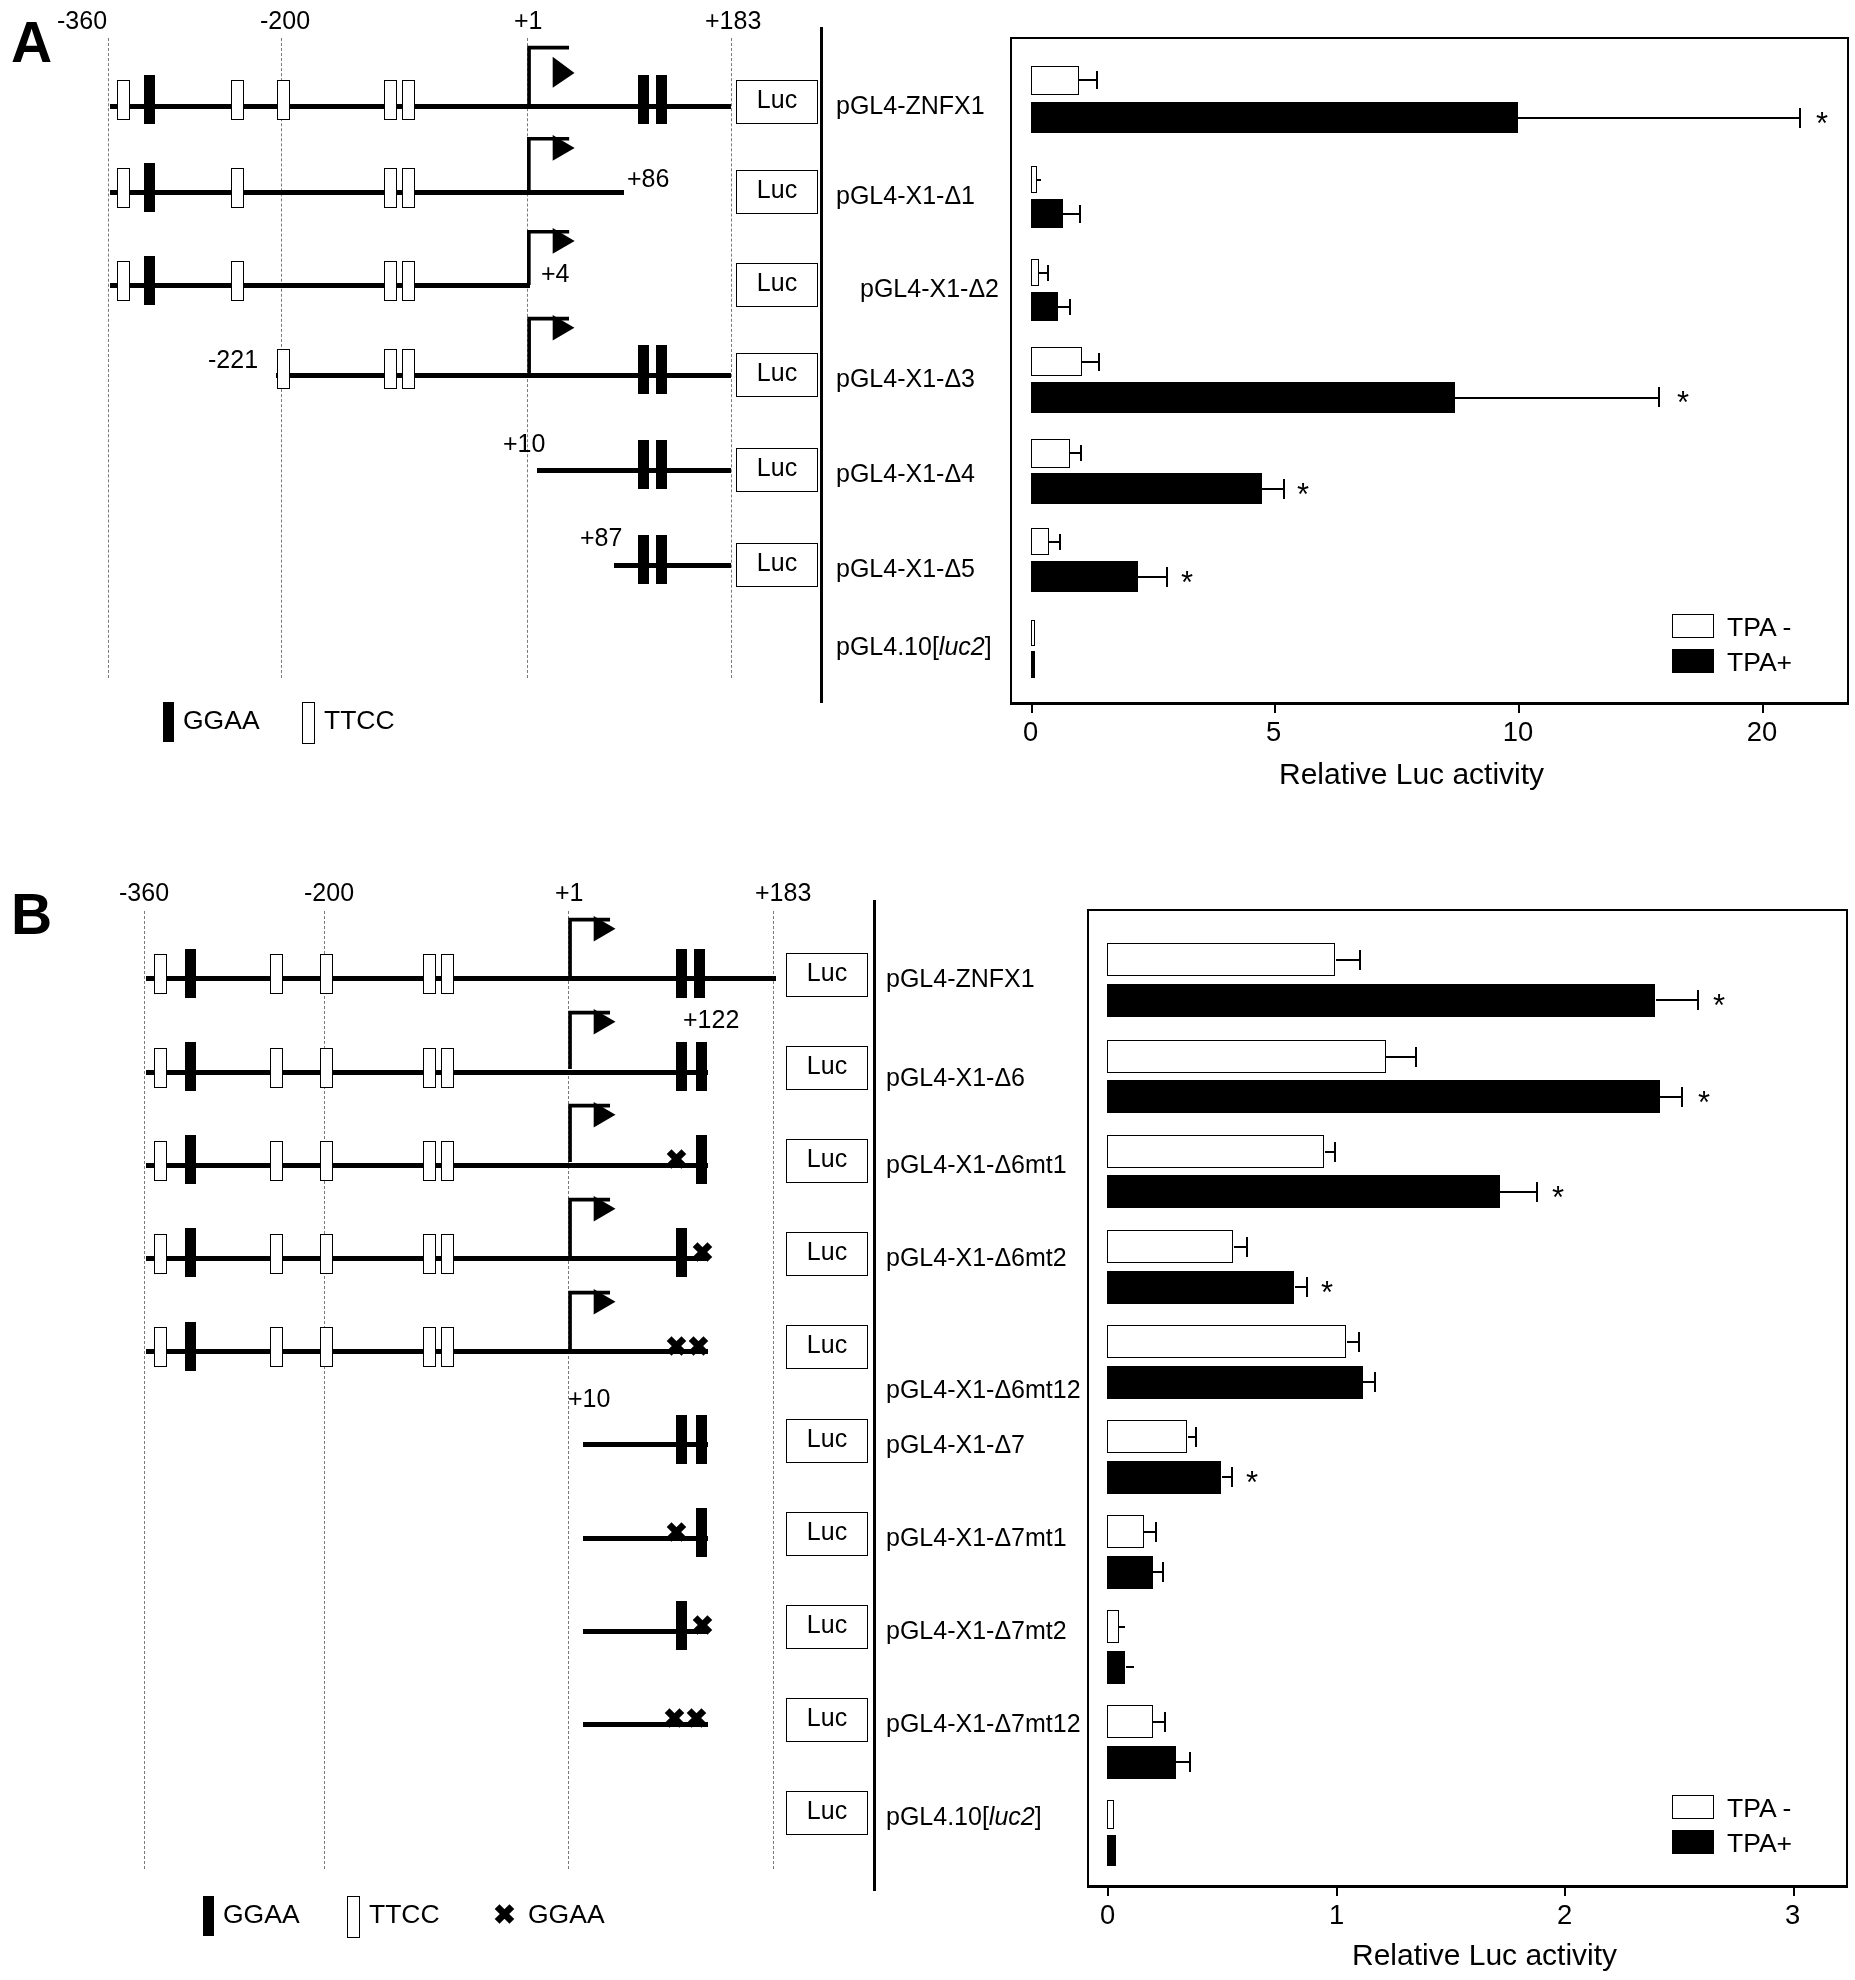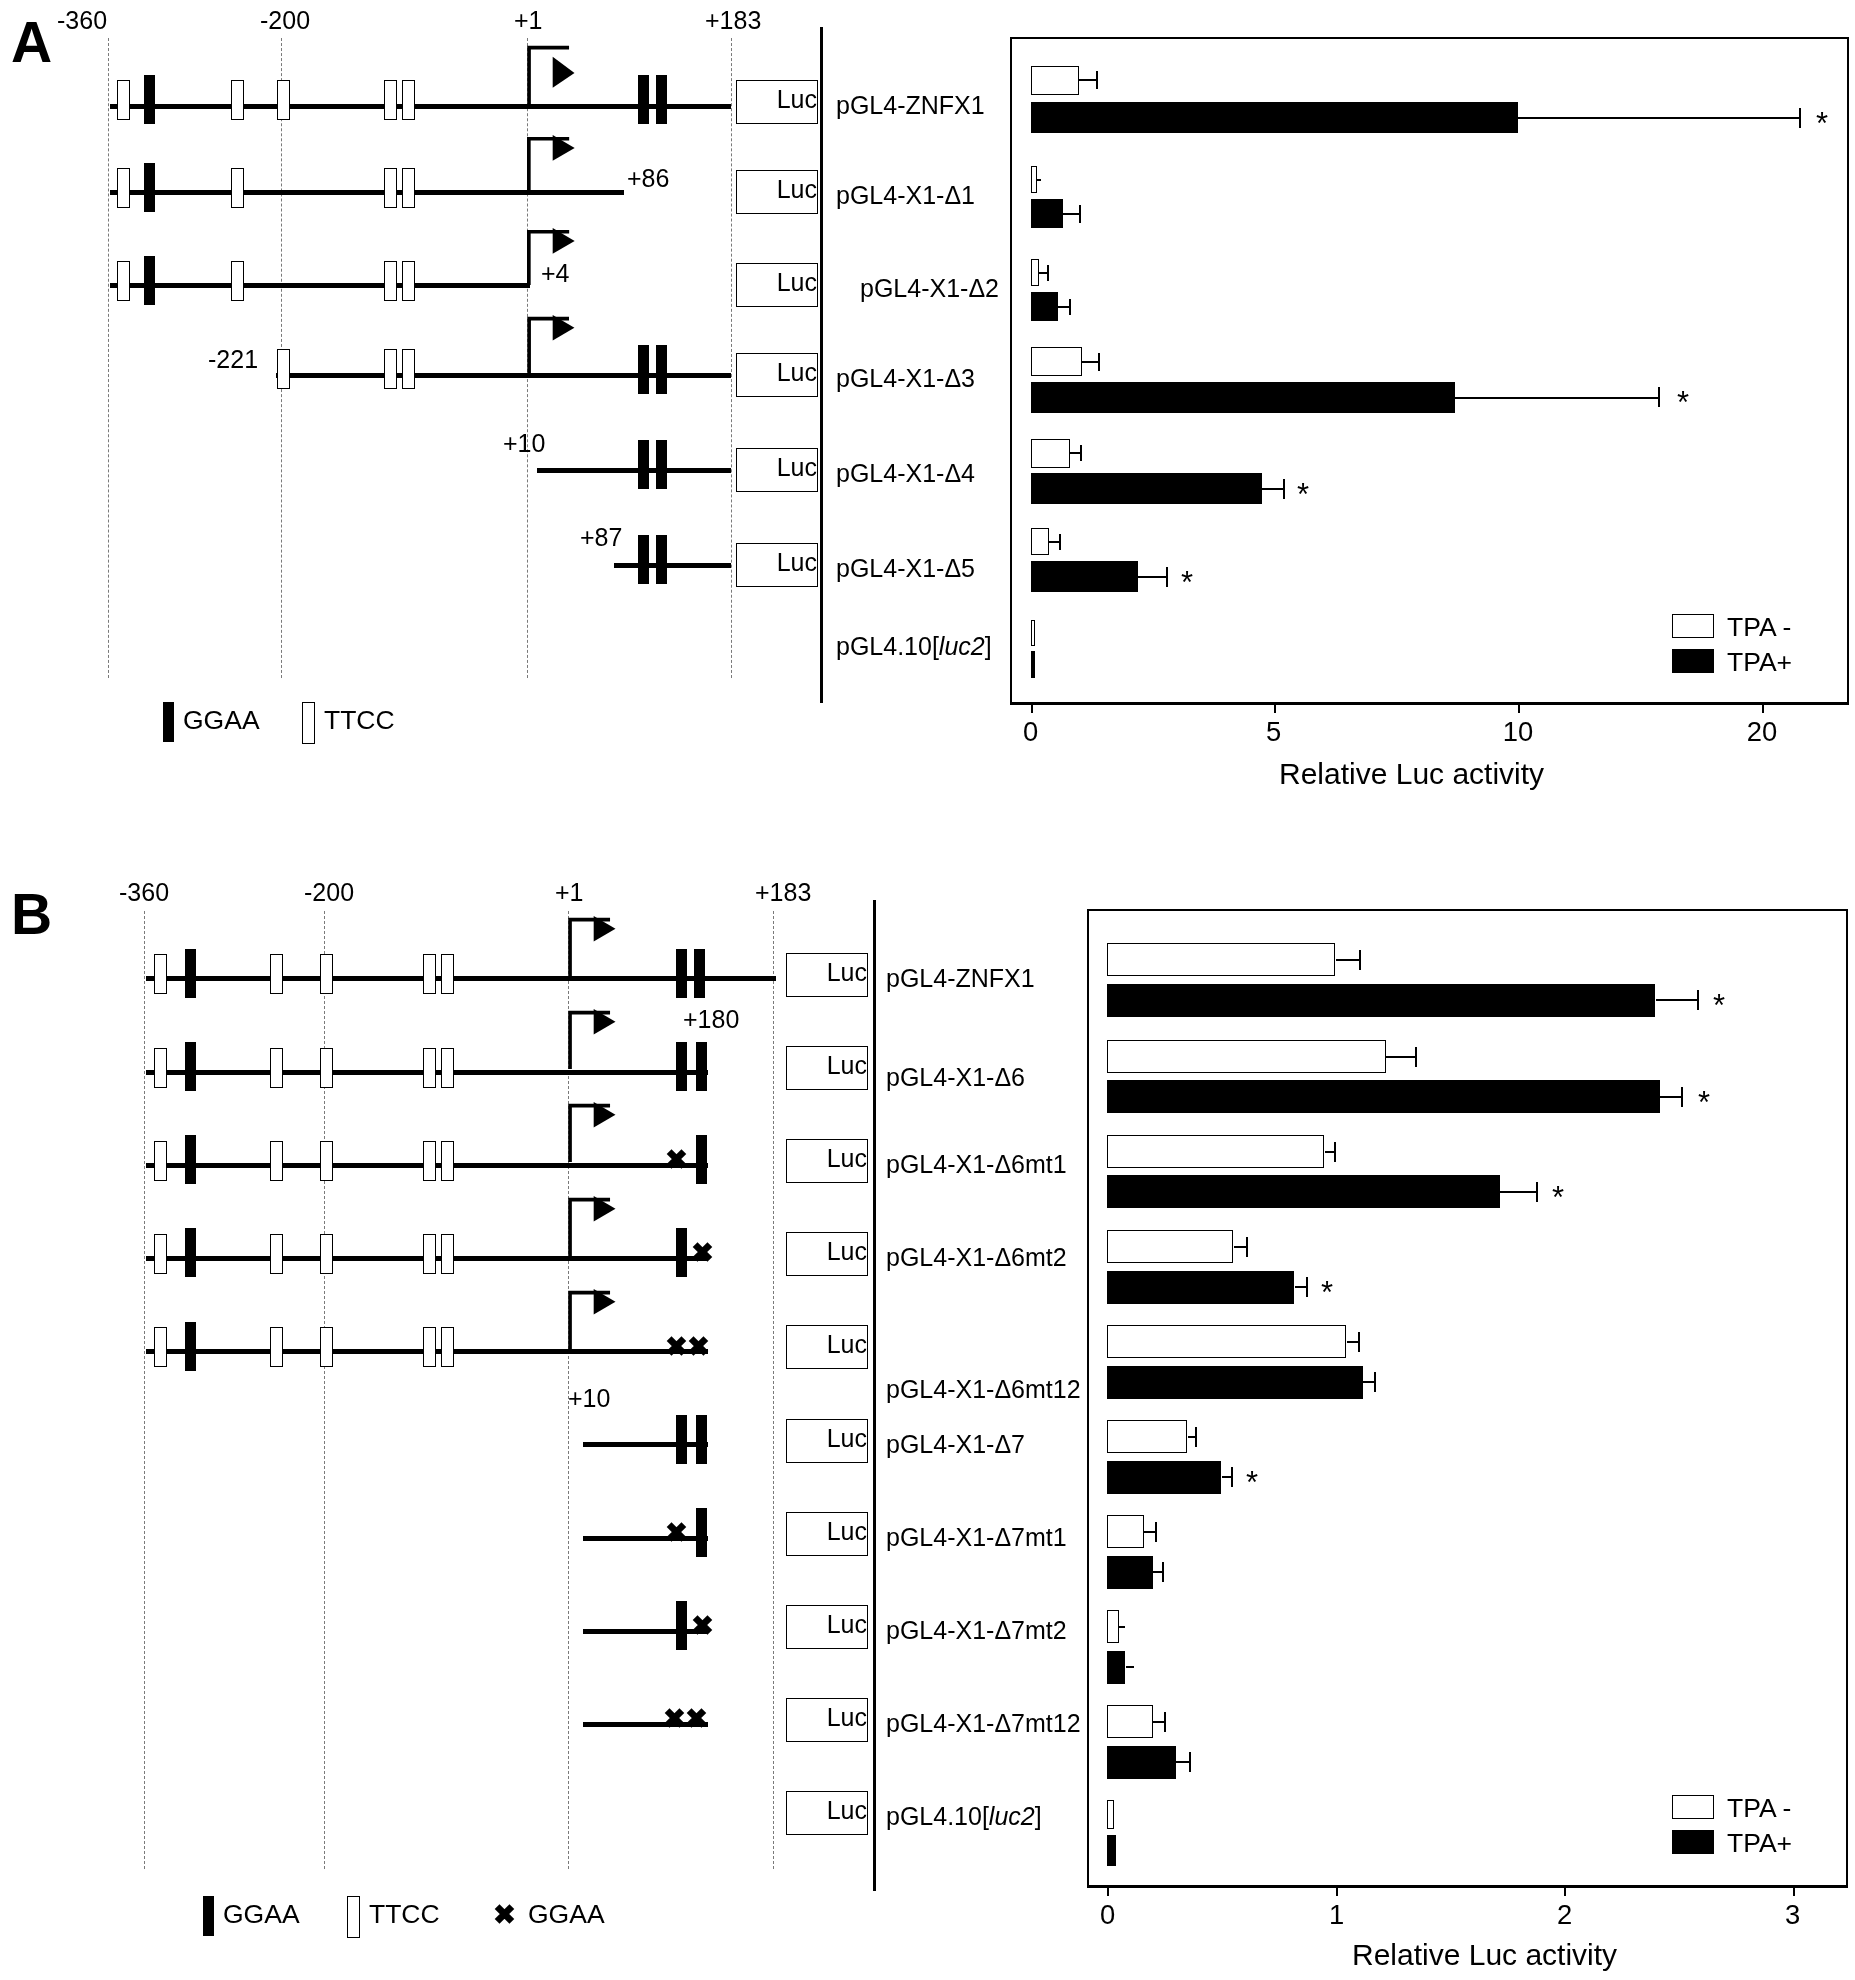--- a/index.html
+++ b/index.html
@@ -5,21 +5,21 @@
   html,body{margin:0;padding:0;background:#fff;}
   body{width:1856px;height:1980px;font-family:"Liberation Sans", sans-serif;color:#000;position:relative;overflow:hidden;}
   .panel{position:absolute;left:0;width:1856px;}
   .panel-letter{position:absolute;font-size:57px;font-weight:bold;font-family:"Liberation Sans", sans-serif;}
   .tick-label{position:absolute;font-size:25px;font-family:"Liberation Sans", sans-serif;white-space:nowrap;}
   .vdash{position:absolute;border-left:1.8px dashed #7a7a7a;}
   .vsolid{position:absolute;border-left:3.7px solid #000;}
   .construct-line{position:absolute;height:4.6px;background:#000;}
   .site-ttcc{position:absolute;width:11px;border:1.8px solid #000;background:#fff;}
   .site-ggaa{position:absolute;width:11px;background:#000;}
-  .luc{position:absolute;border:1.8px solid #000;background:#fff;text-align:right;font-size:25px;line-height:1;box-sizing:border-box;}
+  .luc{position:absolute;border:1.8px solid #000;background:#fff;text-align:center;font-size:25px;line-height:1;box-sizing:border-box;}
   .luc span{display:block;padding-top:6.4px;}
   .name{position:absolute;font-size:25px;white-space:nowrap;}
   .pos-label{position:absolute;font-size:25px;white-space:nowrap;}
   .tss{position:absolute;}
   .bar{position:absolute;box-sizing:border-box;}
   .bar.open{border:1.8px solid #000;background:#fff;}
   .bar.filled{background:#000;border:0.9px solid #000;}
   .err{position:absolute;height:1.8px;background:#000;}
   .errcap{position:absolute;width:1.8px;background:#000;}
   .star{position:absolute;font-size:31px;line-height:1;}
@@ -261,21 +261,21 @@
   <div class="site-ttcc" style="left:423px;top:185px;height:38px;"></div>
   <div class="site-ttcc" style="left:441px;top:185px;height:38px;"></div>
   <div class="site-ggaa" style="left:676px;top:179px;height:49px;"></div>
   <div class="site-ggaa" style="left:696px;top:179px;height:49px;"></div>
   <div class="tss" style="left:568px;top:146px;">
     <svg width="55" height="60" viewBox="0 0 60 66">
         <path d="M2 66 L2 4 L46 4" stroke="#000" stroke-width="4" fill="none"></path>
         <path d="M28 0 L52 14 L28 28 Z" fill="#000"></path>
       </svg>
   </div>
-  <div class="pos-label" style="left:683px;top:142px;">+180</div>
+  <div class="pos-label" style="left:683px;top:142px;">+122</div>
   <div class="luc" style="left:786px;top:183px;width:82px;height:44px;">
       <span>Luc</span>
     </div>
   <div class="name" style="left:886px;top:200px;">pGL4-X1-Δ6</div>
 
   <div class="construct-line" style="left:146px;top:300px;width:562px;"></div>
   <div class="site-ttcc" style="left:154px;top:278px;height:38px;"></div>
   <div class="site-ggaa" style="left:185px;top:272px;height:49px;"></div>
   <div class="site-ttcc" style="left:270px;top:278px;height:38px;"></div>
   <div class="site-ttcc" style="left:320px;top:278px;height:38px;"></div>

